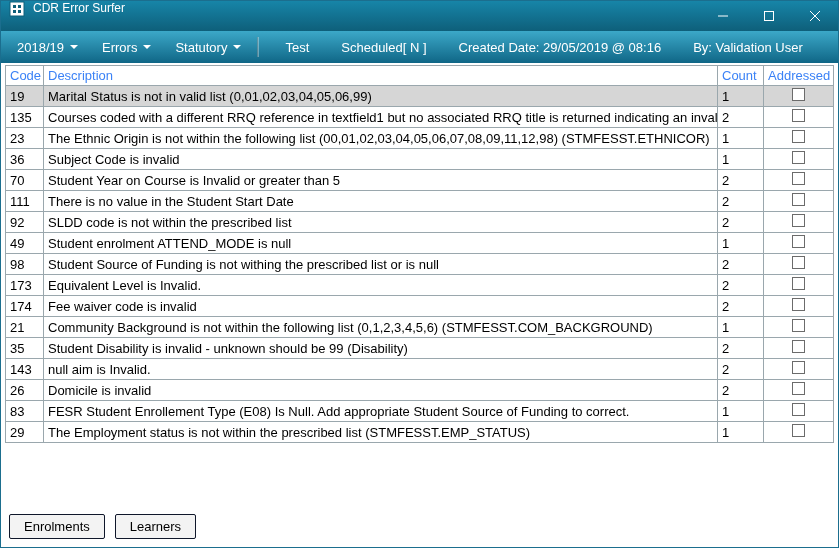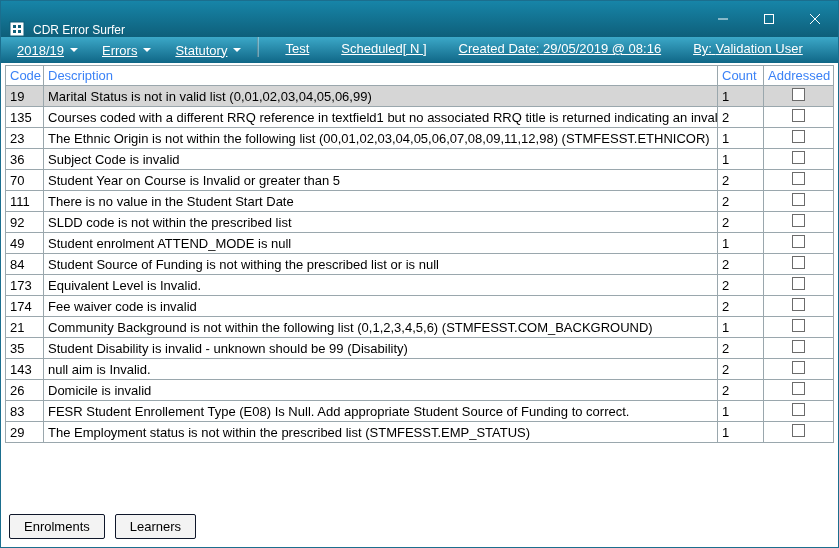--- a/index.html
+++ b/index.html
@@ -1,29 +1,29 @@
 <!DOCTYPE html>
 <html><head>
 <meta charset="utf-8">
 <style>
 * { box-sizing: border-box; margin: 0; padding: 0; }
 body { font-family: "Segoe UI", Arial, sans-serif; font-size: 13px; background: #fff; }
 
 .window { width: 839px; height: 548px; border: 1px solid #1b6e8e; display: flex; flex-direction: column; background: #fff; }
 
 
-.titlebar { height: 36px; background: linear-gradient(#1785a8,#0e5f7a); color: #fff; display: flex; align-items: flex-end; padding: 0 0 0 8px; }
+.titlebar { height: 30px; background: linear-gradient(#1785a8,#0e5f7a); color: #fff; display: flex; align-items: flex-start; padding: 0 0 0 8px; }
 .titlebar .appicon { width: 16px; height: 16px; margin-right: 8px; display: inline-flex; align-items: center; justify-content: center; }
 .titlebar .title { flex: 1; font-size: 12px; }
 .winbtns { display: flex; height: 100%; }
 .winbtn { width: 46px; display: flex; align-items: center; justify-content: center; color: #fff; }
 .winbtn svg { width: 10px; height: 10px; stroke: #fff; stroke-width: 1; fill: none; }
 
 
-.menubar { height: 26px; background: linear-gradient(#3ca8c8,#0f6686); color: #fff; display: flex; padding: 0 6px; gap: 4px; font-size: 13px; text-decoration: underline; }
+.menubar { height: 32px; background: linear-gradient(#3ca8c8,#0f6686); color: #fff; display: flex; align-items: center; padding: 0 6px; gap: 4px; font-size: 13px; }
 .mbtn { padding: 4px 10px; display: flex; align-items: center; gap: 6px; border-radius: 2px; cursor: default; }
 .mbtn .caret { width: 0; height: 0; border-left: 4px solid transparent; border-right: 4px solid transparent; border-top: 4px solid #fff; }
 .msep { width: 2px; height: 20px; background: rgba(255,255,255,.35); margin: 0 2px; border-left: 1px solid rgba(0,0,0,.2); }
 .mlabel { padding: 4px 8px; white-space: nowrap; margin-left: 12px; }
 
 
 .tablewrap { flex: 1; overflow: hidden; padding: 2px 4px 0 4px; }
 table { border-collapse: collapse; width: 100%; table-layout: fixed; }
 th, td { border: 1px solid #9aa7ad; padding: 2px 4px; text-align: left; font-weight: 400; white-space: nowrap; overflow: hidden; text-overflow: clip; height: 19px; }
 th { background: #fff; font-size: 13px; }
@@ -155,21 +155,21 @@
             <td>2</td>
             <td class="center"><span class="chk"></span></td>
           </tr>
           <tr>
             <td>49</td>
             <td>Student enrolment ATTEND_MODE is null</td>
             <td>1</td>
             <td class="center"><span class="chk"></span></td>
           </tr>
           <tr>
-            <td>84</td>
+            <td>98</td>
             <td>Student Source of Funding is not withing the prescribed list or is null</td>
             <td>2</td>
             <td class="center"><span class="chk"></span></td>
           </tr>
           <tr>
             <td>173</td>
             <td>Equivalent Level is Invalid.</td>
             <td>2</td>
             <td class="center"><span class="chk"></span></td>
           </tr>

